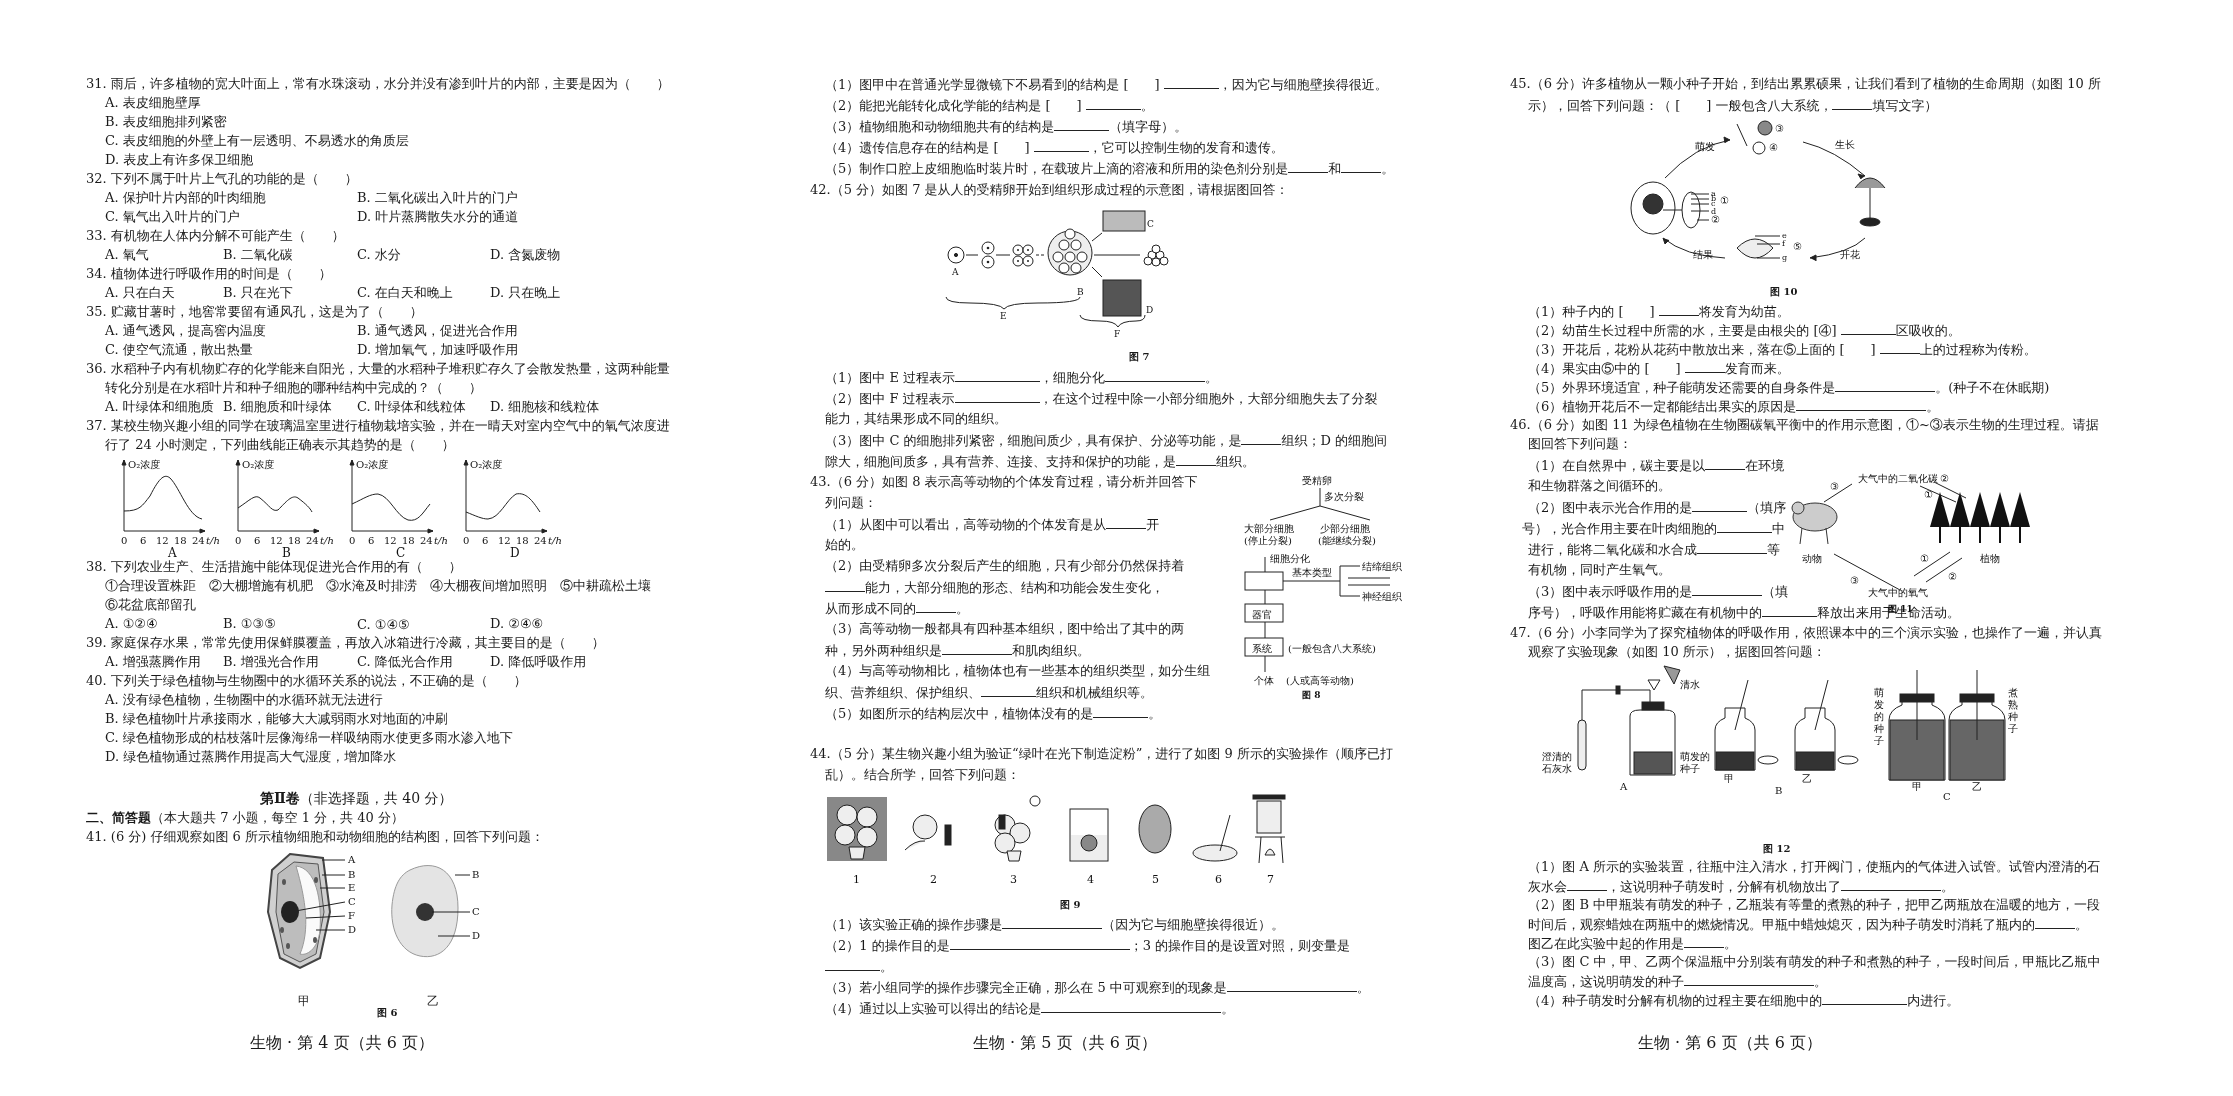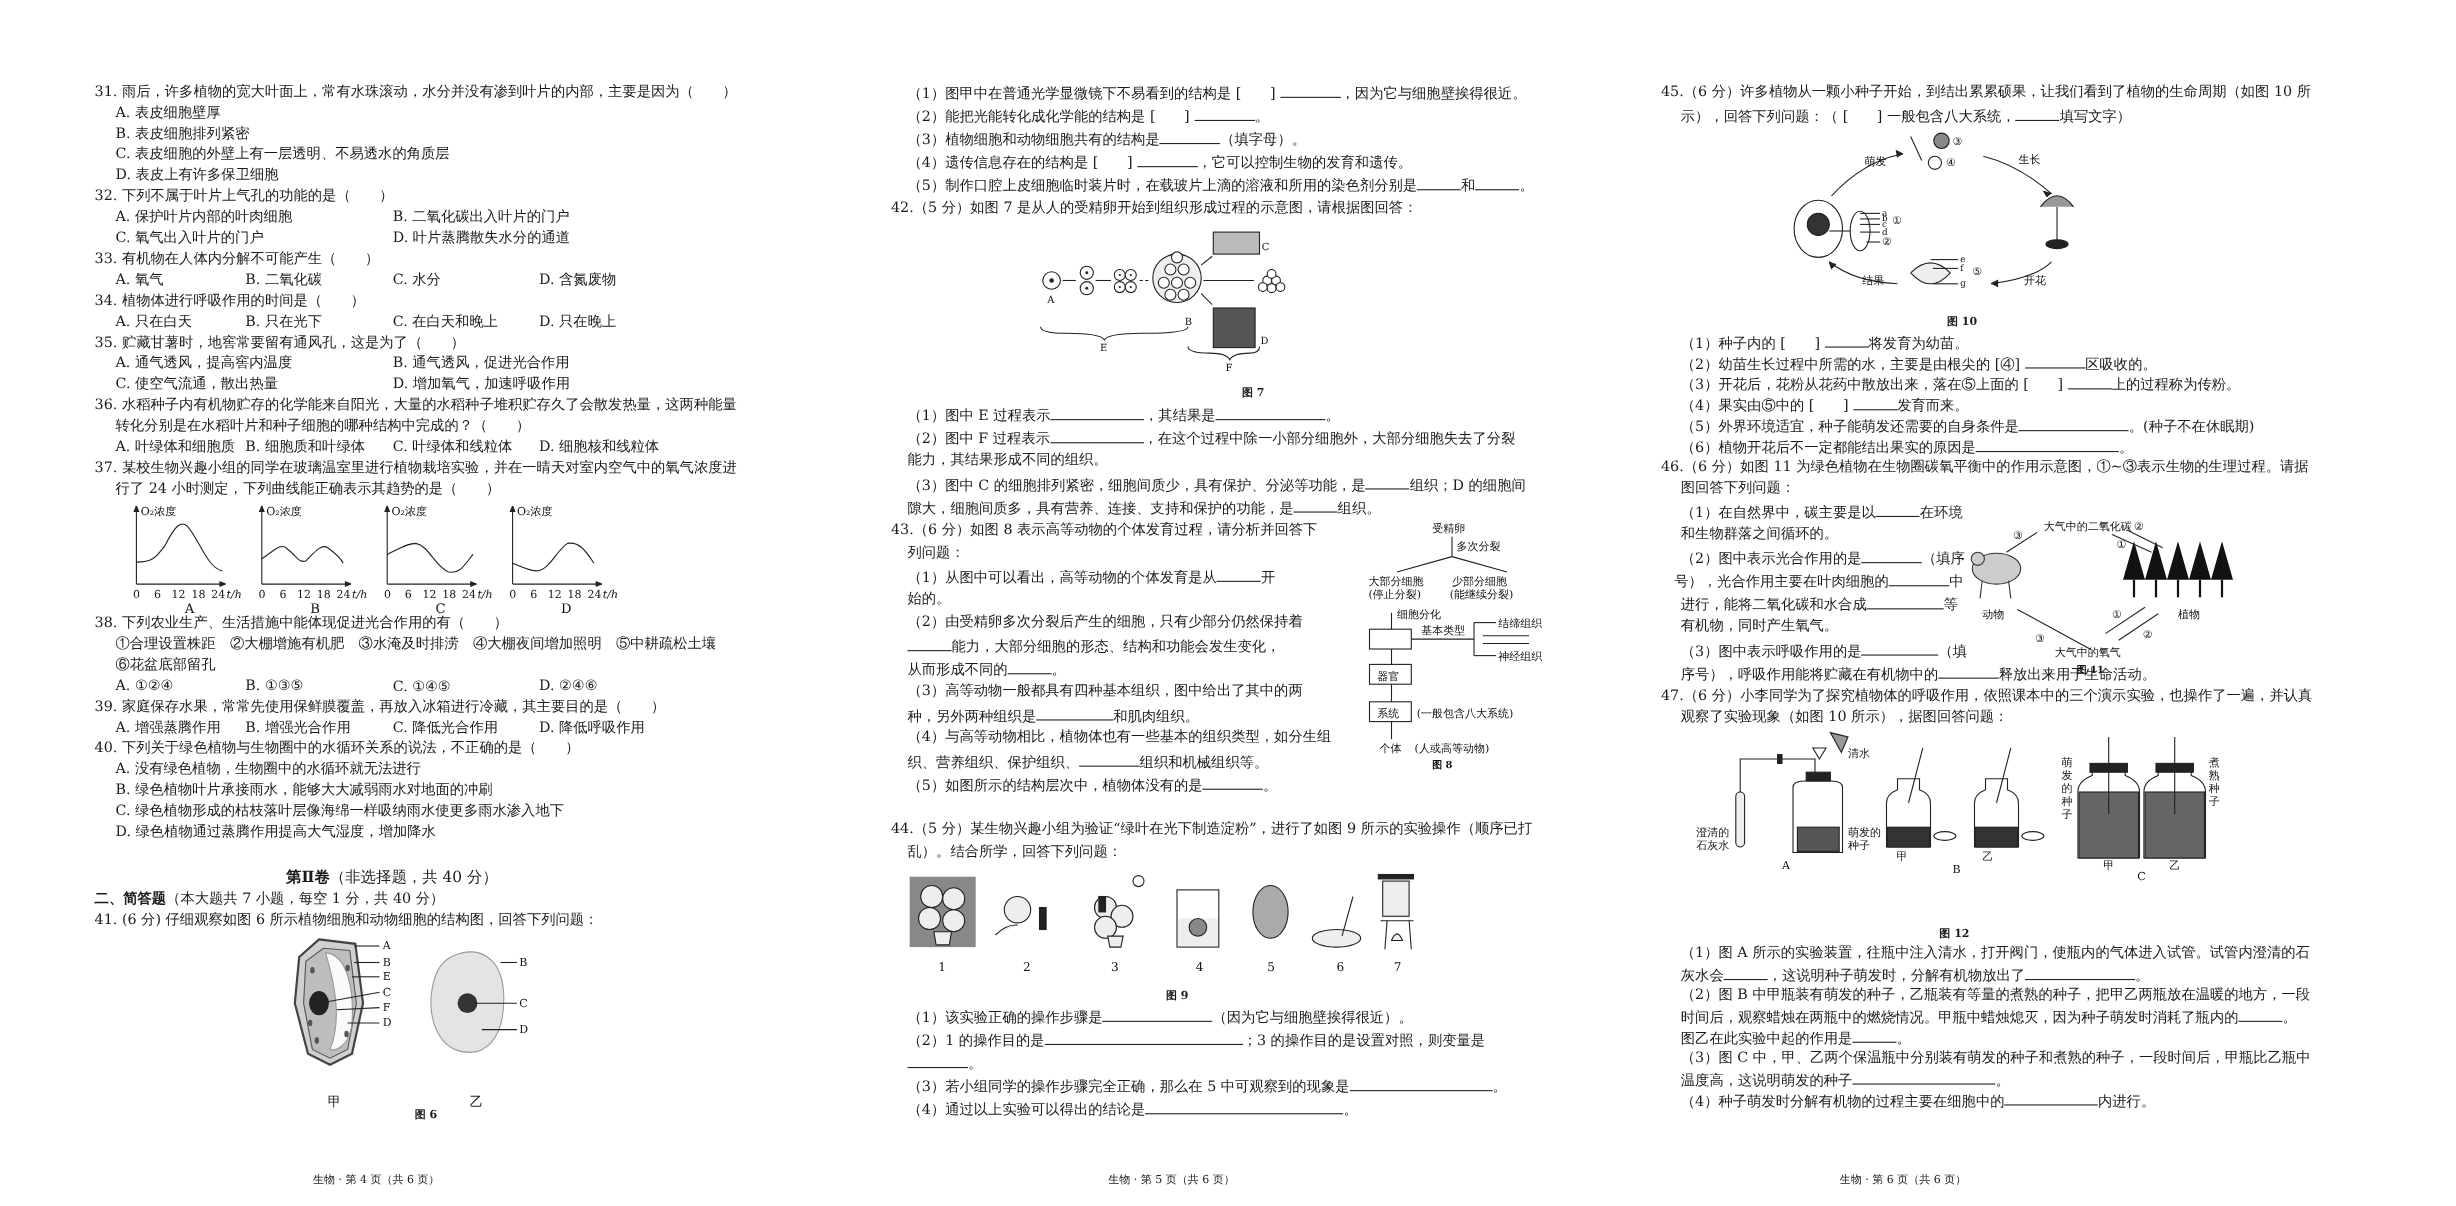--- a/index.html
+++ b/index.html
@@ -6,21 +6,21 @@
   body { width:2233px; height:1096px; position:relative; overflow:hidden;
          font-family:"DejaVu Serif","Liberation Serif",serif; color:#1a1a1a; }
   .page { position:absolute; top:0; height:1096px; }
   #p4 { left:80px; width:660px; }
   #p5 { left:815px; width:640px; }
   #p6 { left:1510px; width:640px; }
   .ln { position:absolute; font-size:13px; line-height:17px; white-space:nowrap; }
   .blank { display:inline-block; border-bottom:1px solid #222; height:13px; vertical-align:baseline; }
   .b40 { width:40px } .b55 { width:55px } .b70 { width:70px } .b85 { width:85px } .b100 { width:100px }
   .b130 { width:130px } .b180 { width:180px }
-  .footer { position:absolute; font-size:10px; text-align:center; width:100%;margin-top:32px; }
+  .footer { position:absolute; font-size:16px; text-align:center; width:100%; }
   .cap { position:absolute; font-size:10px; font-weight:bold; }
   .lbl { position:absolute; font-size:11px; }
   .bold { font-weight:bold; }
   svg { position:absolute; overflow:visible; }
   svg text { font-family:"DejaVu Serif","Liberation Serif",serif; }
 </style>
 </head>
 <body>
 
 <div class="page" id="p4">
@@ -267,21 +267,21 @@
       <text x="12" y="70">A</text>
       <text x="137" y="90">B</text>
       <text x="207" y="22">C</text>
       <text x="206" y="108">D</text>
       <text x="60" y="114">E</text>
       <text x="174" y="132">F</text>
     </g>
   </svg>
   <div class="cap" style="top:350px;left:314px">图 7</div>
 
-  <div class="ln" style="top:368px;left:10px"><span>（1）图中 E 过程表示</span><span class="blank b85"></span><span>，其结果是</span><span class="blank b100"></span><span>。</span></div>
+  <div class="ln" style="top:368px;left:10px"><span>（1）图中 E 过程表示</span><span class="blank b85"></span><span>，细胞分化</span><span class="blank b100"></span><span>。</span></div>
   <div class="ln" style="top:389px;left:10px"><span>（2）图中 F 过程表示</span><span class="blank b85"></span><span>，在这个过程中除一小部分细胞外，大部分细胞失去了分裂</span></div>
   <div class="ln" style="top:410px;left:10px">能力，其结果形成不同的组织。</div>
   <div class="ln" style="top:431px;left:10px"><span>（3）图中 C 的细胞排列紧密，细胞间质少，具有保护、分泌等功能，是</span><span class="blank b40"></span><span>组织；D 的细胞间</span></div>
   <div class="ln" style="top:452px;left:10px"><span>隙大，细胞间质多，具有营养、连接、支持和保护的功能，是</span><span class="blank b40"></span><span>组织。</span></div>
 
   <div class="ln" style="top:473px;left:-5px">43.（6 分）如图 8 表示高等动物的个体发育过程，请分析并回答下</div>
   <div class="ln" style="top:494px;left:10px">列问题：</div>
   <div class="ln" style="top:515px;left:10px"><span>（1）从图中可以看出，高等动物的个体发育是从</span><span class="blank b40"></span><span>开</span></div>
   <div class="ln" style="top:536px;left:10px">始的。</div>
   <div class="ln" style="top:557px;left:10px">（2）由受精卵多次分裂后产生的细胞，只有少部分仍然保持着</div>

